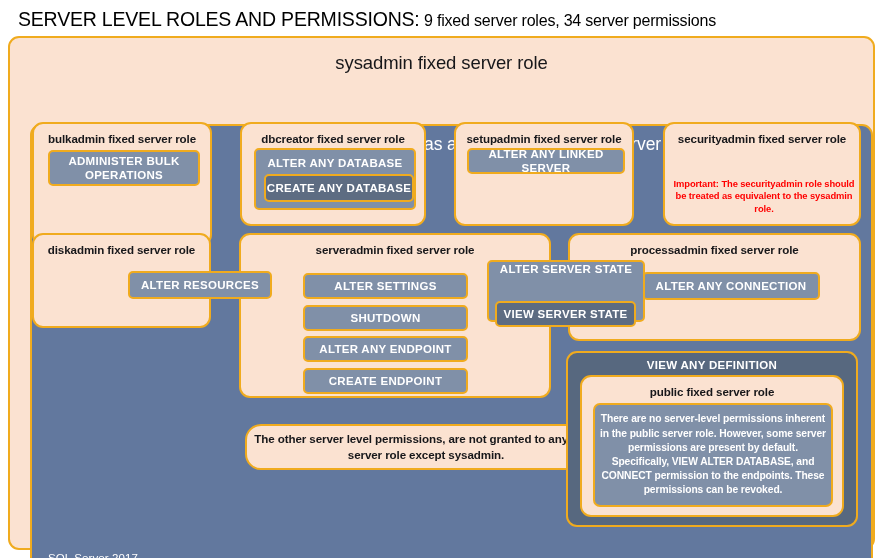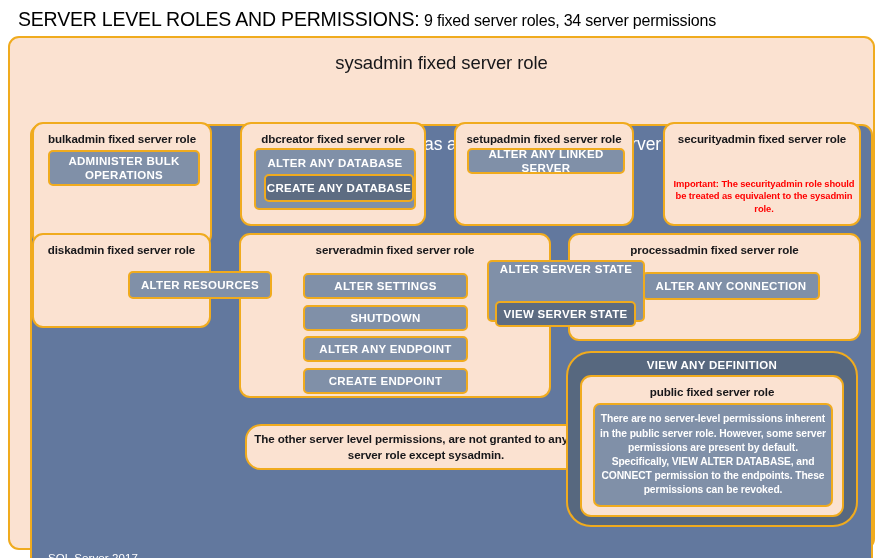--- a/index.html
+++ b/index.html
@@ -141,21 +141,20 @@
     border-radius: 16px; border-width: 2px;
     display: flex; align-items: center; justify-content: center; text-align: center;
     color: #17171a; font-size: 11.6px; font-weight: bold; line-height: 1.35;
     letter-spacing: -0.1px;
   }
 
   
   #view-any-definition-box {
     left: 566px; top: 351px; width: 292px; height: 176px;
     background: #57687f;
-    border-radius: 25px;
   }
   #view-any-definition-label {
     position: absolute; left: 0; right: 0; top: 6px;
     text-align: center; color: #ffffff; font-size: 11.5px;
     font-weight: bold; letter-spacing: 0.3px;
   }
   #role-public { left: 12px; top: 22px; width: 264px; height: 142px; }
   #public-note {
     position: absolute; left: 11px; top: 26px; width: 240px; height: 104px;
     background: #8090a8; border: 2px solid #f0ab1e; border-radius: 7px;

